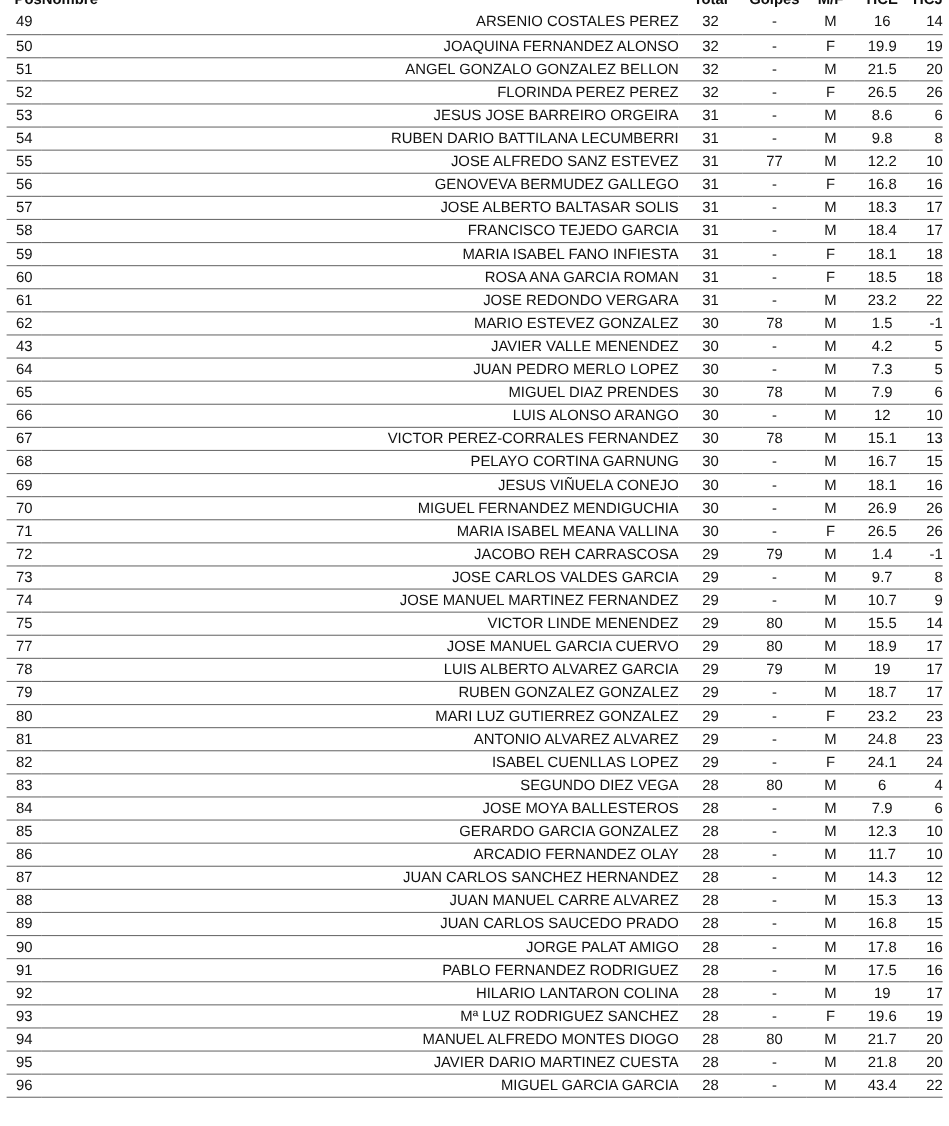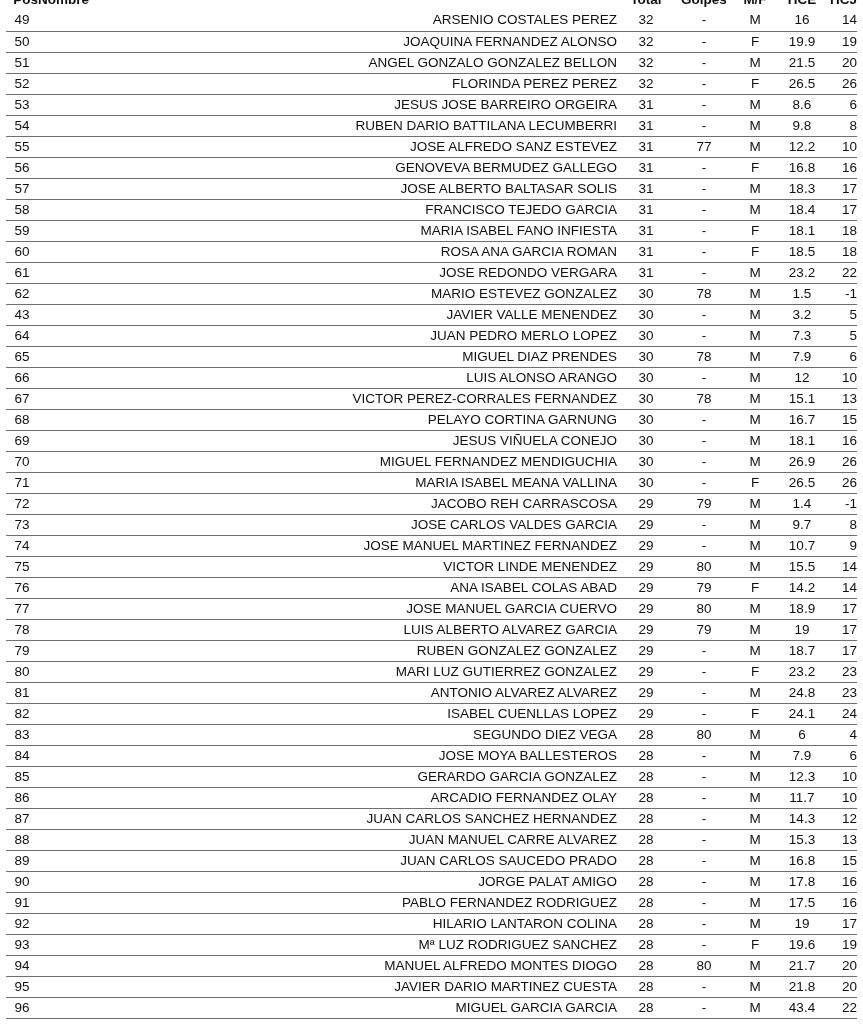--- a/index.html
+++ b/index.html
@@ -183,21 +183,21 @@
         <td class="col-mf">M</td>
         <td class="col-hce">1.5</td>
         <td class="col-hcj">-1</td>
       </tr>
       <tr>
         <td class="col-pos">43</td>
         <td class="col-nombre">JAVIER VALLE MENENDEZ</td>
         <td class="col-total">30</td>
         <td class="col-golpes">-</td>
         <td class="col-mf">M</td>
-        <td class="col-hce">3.2</td>
+        <td class="col-hce">4.2</td>
         <td class="col-hcj">5</td>
       </tr>
       <tr>
         <td class="col-pos">64</td>
         <td class="col-nombre">JUAN PEDRO MERLO LOPEZ</td>
         <td class="col-total">30</td>
         <td class="col-golpes">-</td>
         <td class="col-mf">M</td>
         <td class="col-hce">7.3</td>
         <td class="col-hcj">5</td>
@@ -292,29 +292,20 @@
         <td class="col-hce">10.7</td>
         <td class="col-hcj">9</td>
       </tr>
       <tr>
         <td class="col-pos">75</td>
         <td class="col-nombre">VICTOR LINDE MENENDEZ</td>
         <td class="col-total">29</td>
         <td class="col-golpes">80</td>
         <td class="col-mf">M</td>
         <td class="col-hce">15.5</td>
-        <td class="col-hcj">14</td>
-      </tr>
-      <tr>
-        <td class="col-pos">76</td>
-        <td class="col-nombre">ANA ISABEL COLAS ABAD</td>
-        <td class="col-total">29</td>
-        <td class="col-golpes">79</td>
-        <td class="col-mf">F</td>
-        <td class="col-hce">14.2</td>
         <td class="col-hcj">14</td>
       </tr>
       <tr>
         <td class="col-pos">77</td>
         <td class="col-nombre">JOSE MANUEL GARCIA CUERVO</td>
         <td class="col-total">29</td>
         <td class="col-golpes">80</td>
         <td class="col-mf">M</td>
         <td class="col-hce">18.9</td>
         <td class="col-hcj">17</td>

